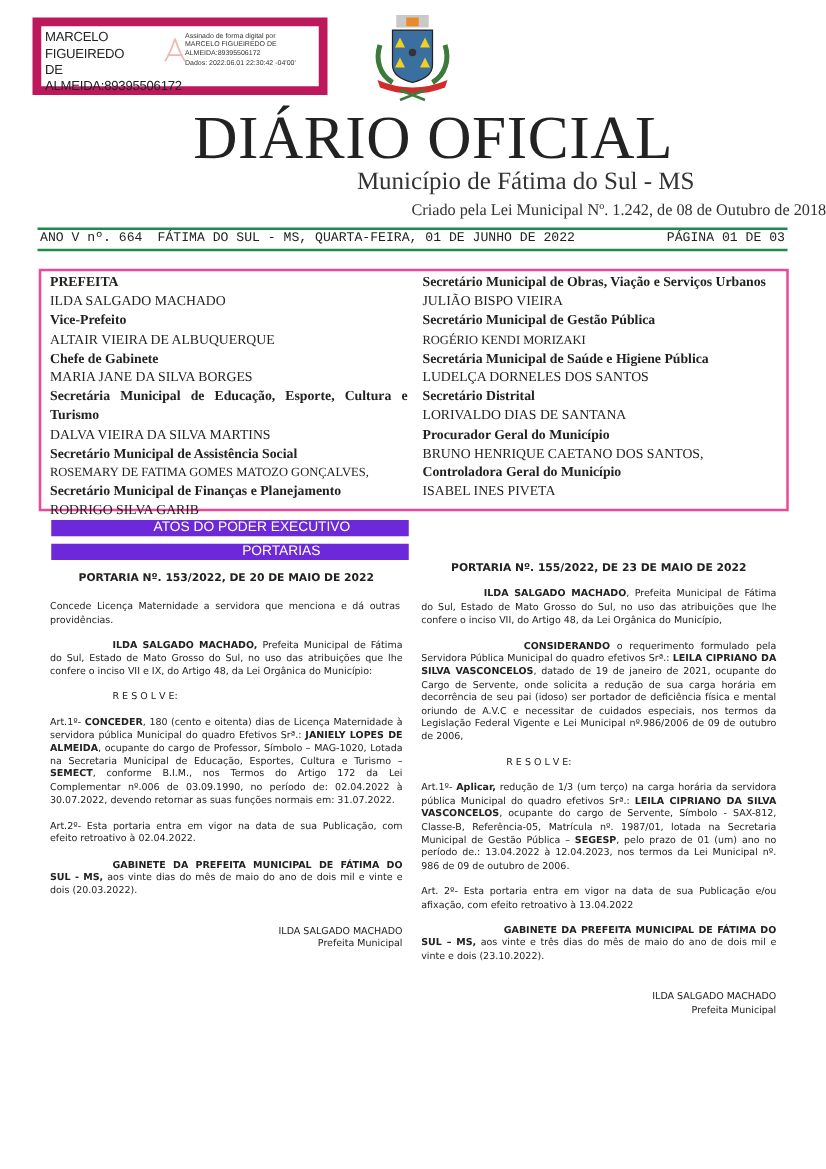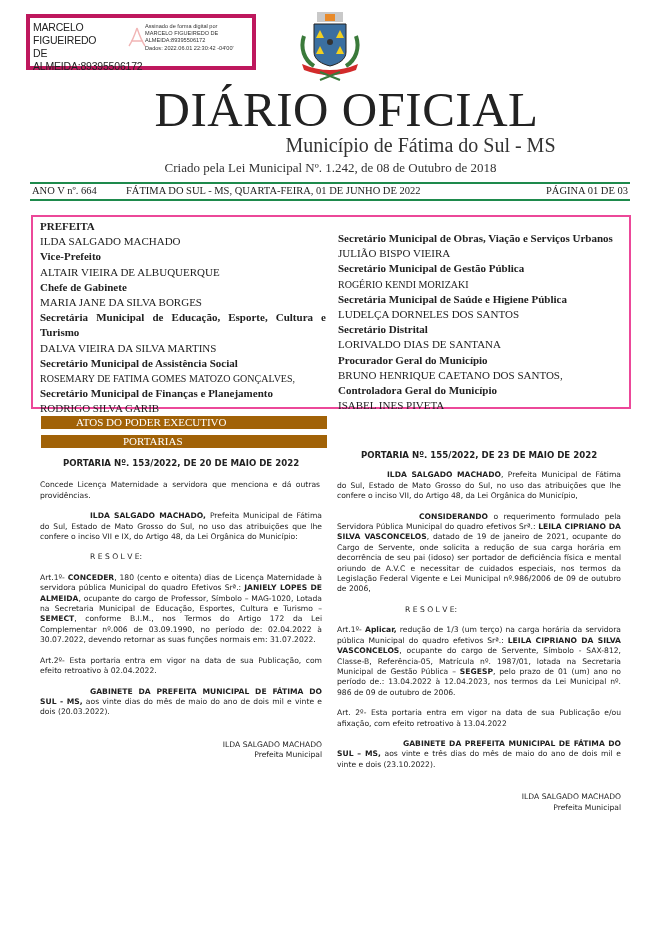--- a/index.html
+++ b/index.html
@@ -1,47 +1,47 @@
 <!DOCTYPE html>
 <html><head>
 <meta charset="utf-8">
 <style>
   html, body { margin:0; padding:0; background:#ffffff; }
   body { width:661px; height:935px; position:relative; overflow:hidden; color:#222; }
   .serif { font-family: "Liberation Serif", "DejaVu Serif", serif; }
 
   
-  .sigbox { position:absolute; left:26px; top:14px; width:222px; height:48px; border:4px solid #be185d; display:flex; }
+  .sigbox { position:absolute; left:26px; top:14px; width:222px; height:48px; border:7px solid #be185d; display:flex; }
   .sig-left { font-family:"Liberation Sans", sans-serif; font-size:10.5px; line-height:13px; padding:3px 2px 0 3px; width:108px; color:#222; letter-spacing:-0.2px; }
   .sig-right { font-family:"Liberation Sans", sans-serif; font-size:5.6px; line-height:7.2px; padding:5px 2px 0 2px; color:#333; position:relative; }
   .sig-mark { position:absolute; left:-16px; top:8px; width:20px; height:24px; }
 
   
   .crest { position:absolute; left:290px; top:8px; width:80px; height:74px; }
 
   .title { position:absolute; left:0; width:661px; text-align:center; }
   .t-main { top:84px; font-size:49px; letter-spacing:0.5px; color:#222; line-height:52px; padding-left:16px; }
   .t-sub { top:134px; font-size:20px; color:#333; padding-left:90px; }
-  .t-law { top:160px; font-size:13px; color:#333; padding-left:0; }
+  .t-law { top:160px; font-size:13px; color:#333; padding-left:0;text-align:right; }
 
   .bar { position:absolute; left:30px; width:600px; height:2px; background:#1e8a4c; }
   .issue-line { position:absolute; left:30px; top:185px; width:600px; font-size:10.5px; color:#222; }
-  .issue-line span { position:absolute; top:0; white-space:nowrap; }
+  .issue-line span { position:absolute; top:0; white-space:nowrap;font-family:Liberation Mono, monospace; }
 
   
   .authbox { position:absolute; left:31px; top:215px; width:596px; height:190px; border:2px solid #ec4899; }
   .auth-col { position:absolute; top:2px; font-family:"Liberation Serif", serif; font-size:11px; line-height:15.2px; color:#222; }
   .auth-col .role { font-weight:bold; }
   .auth-col .name { font-weight:normal; }
   .auth-col .small { font-size:10px; }
   .col-l { left:7px; width:286px; }
-  .col-r { left:305px; width:290px;margin-top:12px; }
+  .col-r { left:305px; width:290px; }
 
   
-  .banner { position:absolute; left:41px; width:286px; height:13px; background:#a16207; color:#fff; font-family:Liberation Serif, serif; font-size:11px; line-height:13px; }
+  .banner { position:absolute; left:41px; width:286px; height:13px; background:#6d28d9; color:#fff; font-family:Liberation Sans, sans-serif; font-size:11px; line-height:13px;text-align:center; }
 
   .doc { position:absolute; font-family:"DejaVu Sans", sans-serif; font-size:7.6px; line-height:10.4px; color:#222; }
   .doc p { margin:0; }
   .b { font-weight:bold; }
   .i { }
   .right { text-align:right; }
   .just { text-align:justify; }
   .ptitle { font-weight:bold; font-size:8.6px; text-align:center; }
 </style>
 </head>

